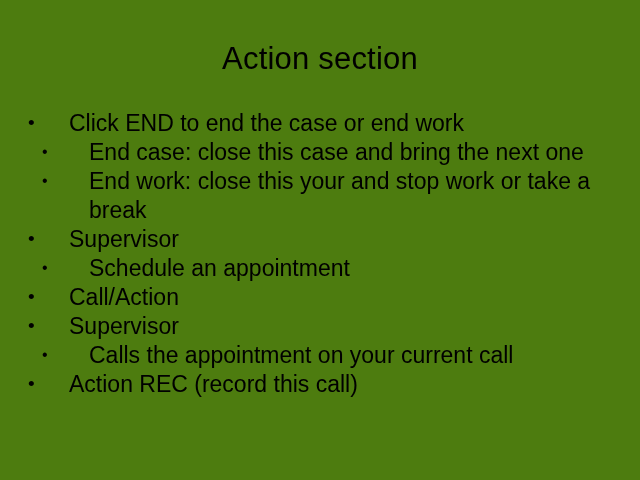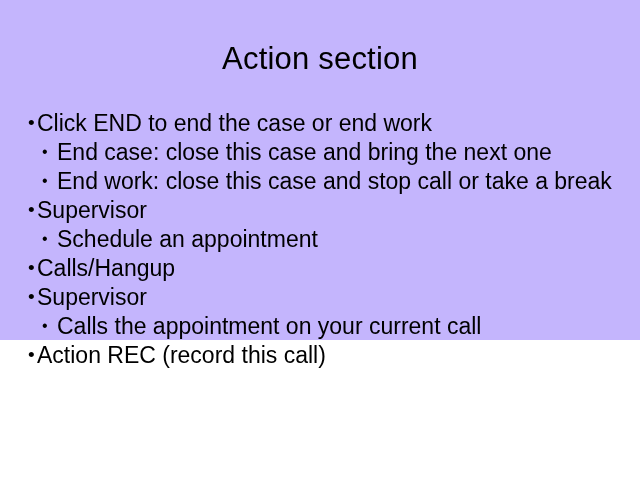--- a/index.html
+++ b/index.html
@@ -12,22 +12,22 @@
     height: 480px;
     overflow: hidden;
     font-family: "Liberation Sans", sans-serif;
     color: #000000;
     -webkit-font-smoothing: antialiased;
   }
 
   .slide {
     position: relative;
     width: 640px;
-    height: 340px;
-    background: #c4b5fd;
+    height: 480px;
+    background: #4d7c0f;
     box-sizing: border-box;
   }
 
   .slide-title {
     position: absolute;
     top: 41px;
     left: 0;
     width: 640px;
     text-align: center;
     font-size: 31px;
@@ -87,20 +87,21 @@
   }
 
   .bullet-mark {
     display: inline-block;
     user-select: none;
   }
 
   .bullet-text {
     display: block;
     word-wrap: break-word;
+    margin-left: 32px;
   }
 </style>
 </head>
 <body>
 
 <div class="slide">
 
   <div class="slide-title">Action section</div>
 
   <div class="body-list">
@@ -110,36 +111,36 @@
       <span class="bullet-text">Click END to end the case or end work</span>
     </div>
 
     <div class="bullet-row level-2">
       <span class="bullet-mark">•</span>
       <span class="bullet-text">End case: close this case and bring the next one</span>
     </div>
 
     <div class="bullet-row level-2">
       <span class="bullet-mark">•</span>
-      <span class="bullet-text">End work: close this case and stop call or take a break</span>
+      <span class="bullet-text">End work: close this your and stop work or take a break</span>
     </div>
 
     <div class="bullet-row level-1">
       <span class="bullet-mark">•</span>
       <span class="bullet-text">Supervisor</span>
     </div>
 
     <div class="bullet-row level-2">
       <span class="bullet-mark">•</span>
       <span class="bullet-text">Schedule an appointment</span>
     </div>
 
     <div class="bullet-row level-1">
       <span class="bullet-mark">•</span>
-      <span class="bullet-text">Calls/Hangup</span>
+      <span class="bullet-text">Call/Action</span>
     </div>
 
     <div class="bullet-row level-1">
       <span class="bullet-mark">•</span>
       <span class="bullet-text">Supervisor</span>
     </div>
 
     <div class="bullet-row level-2">
       <span class="bullet-mark">•</span>
       <span class="bullet-text">Calls the appointment on your current call</span>

